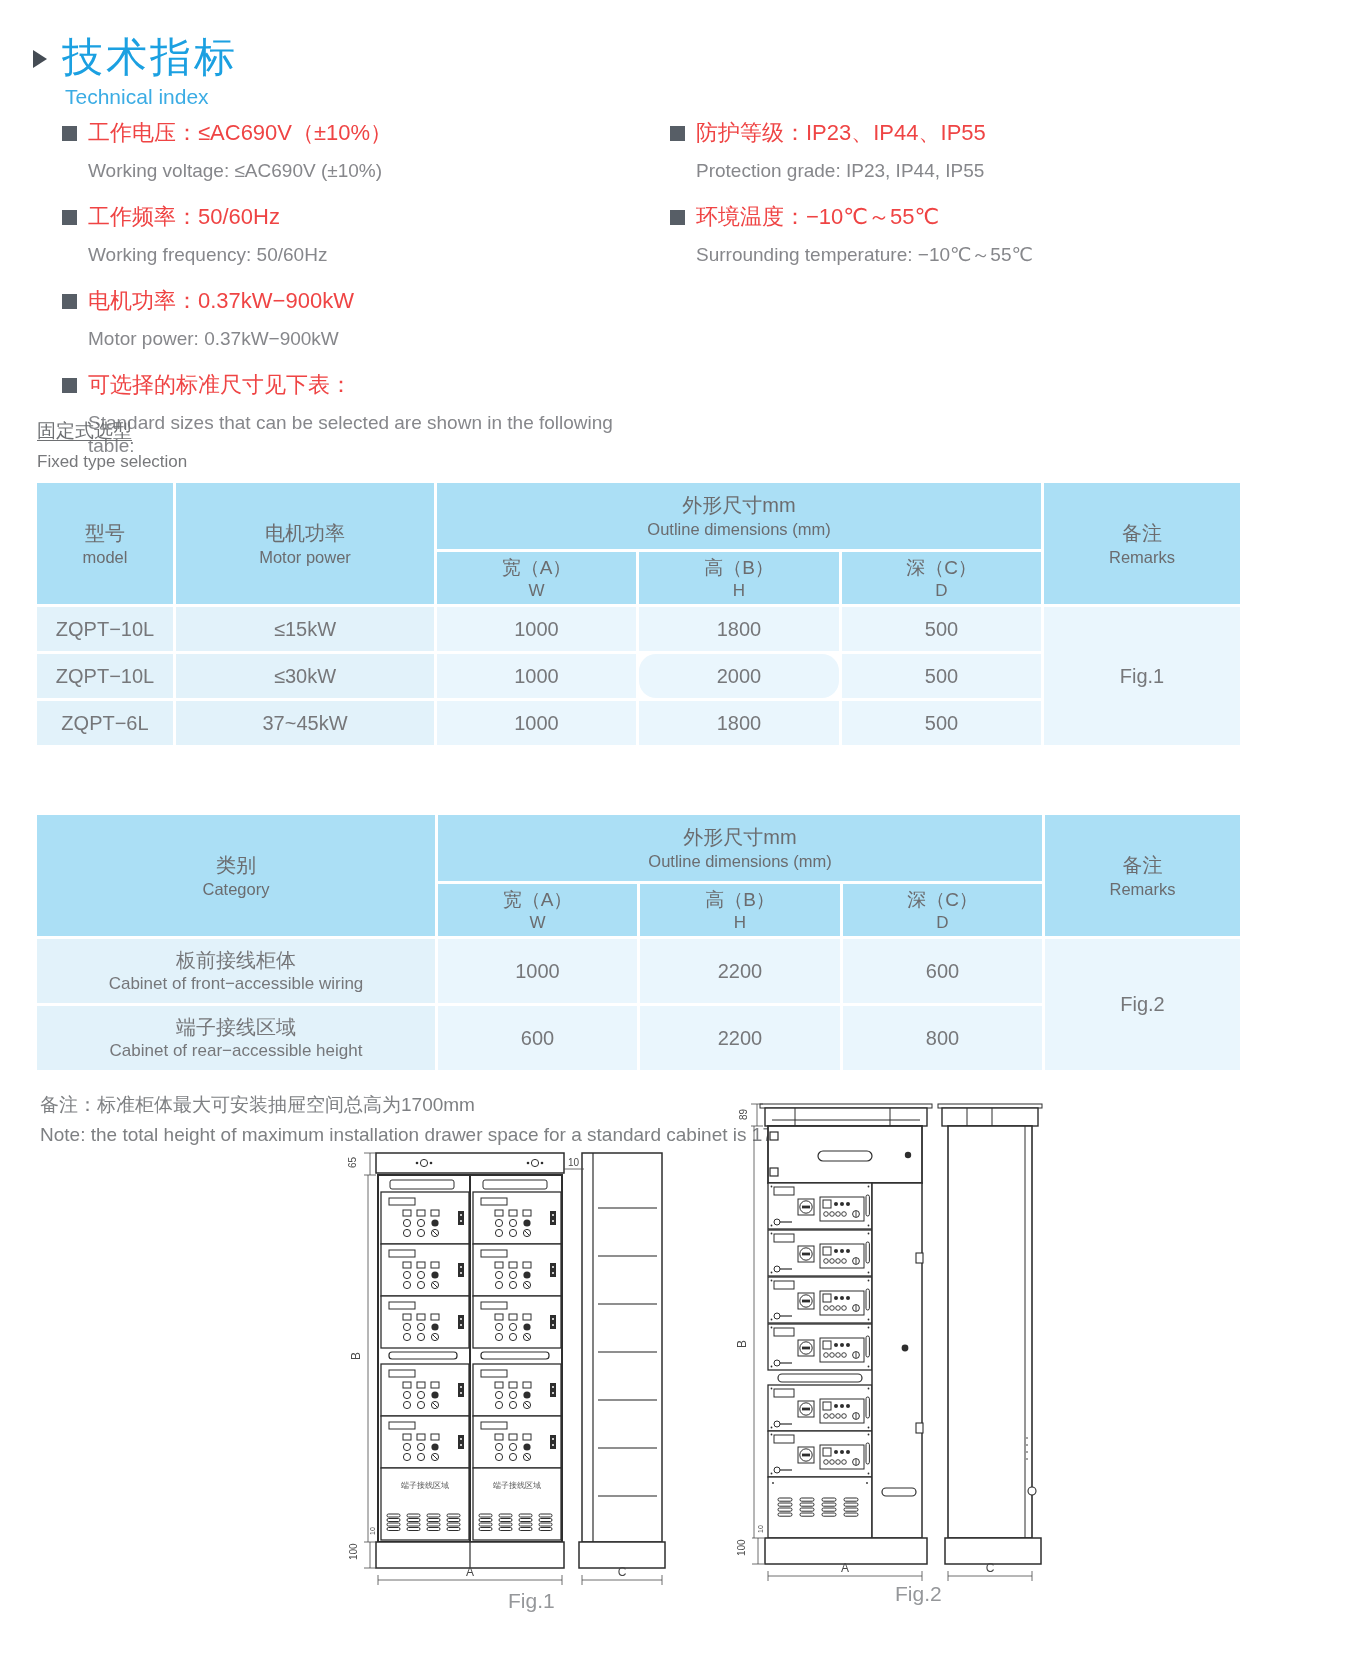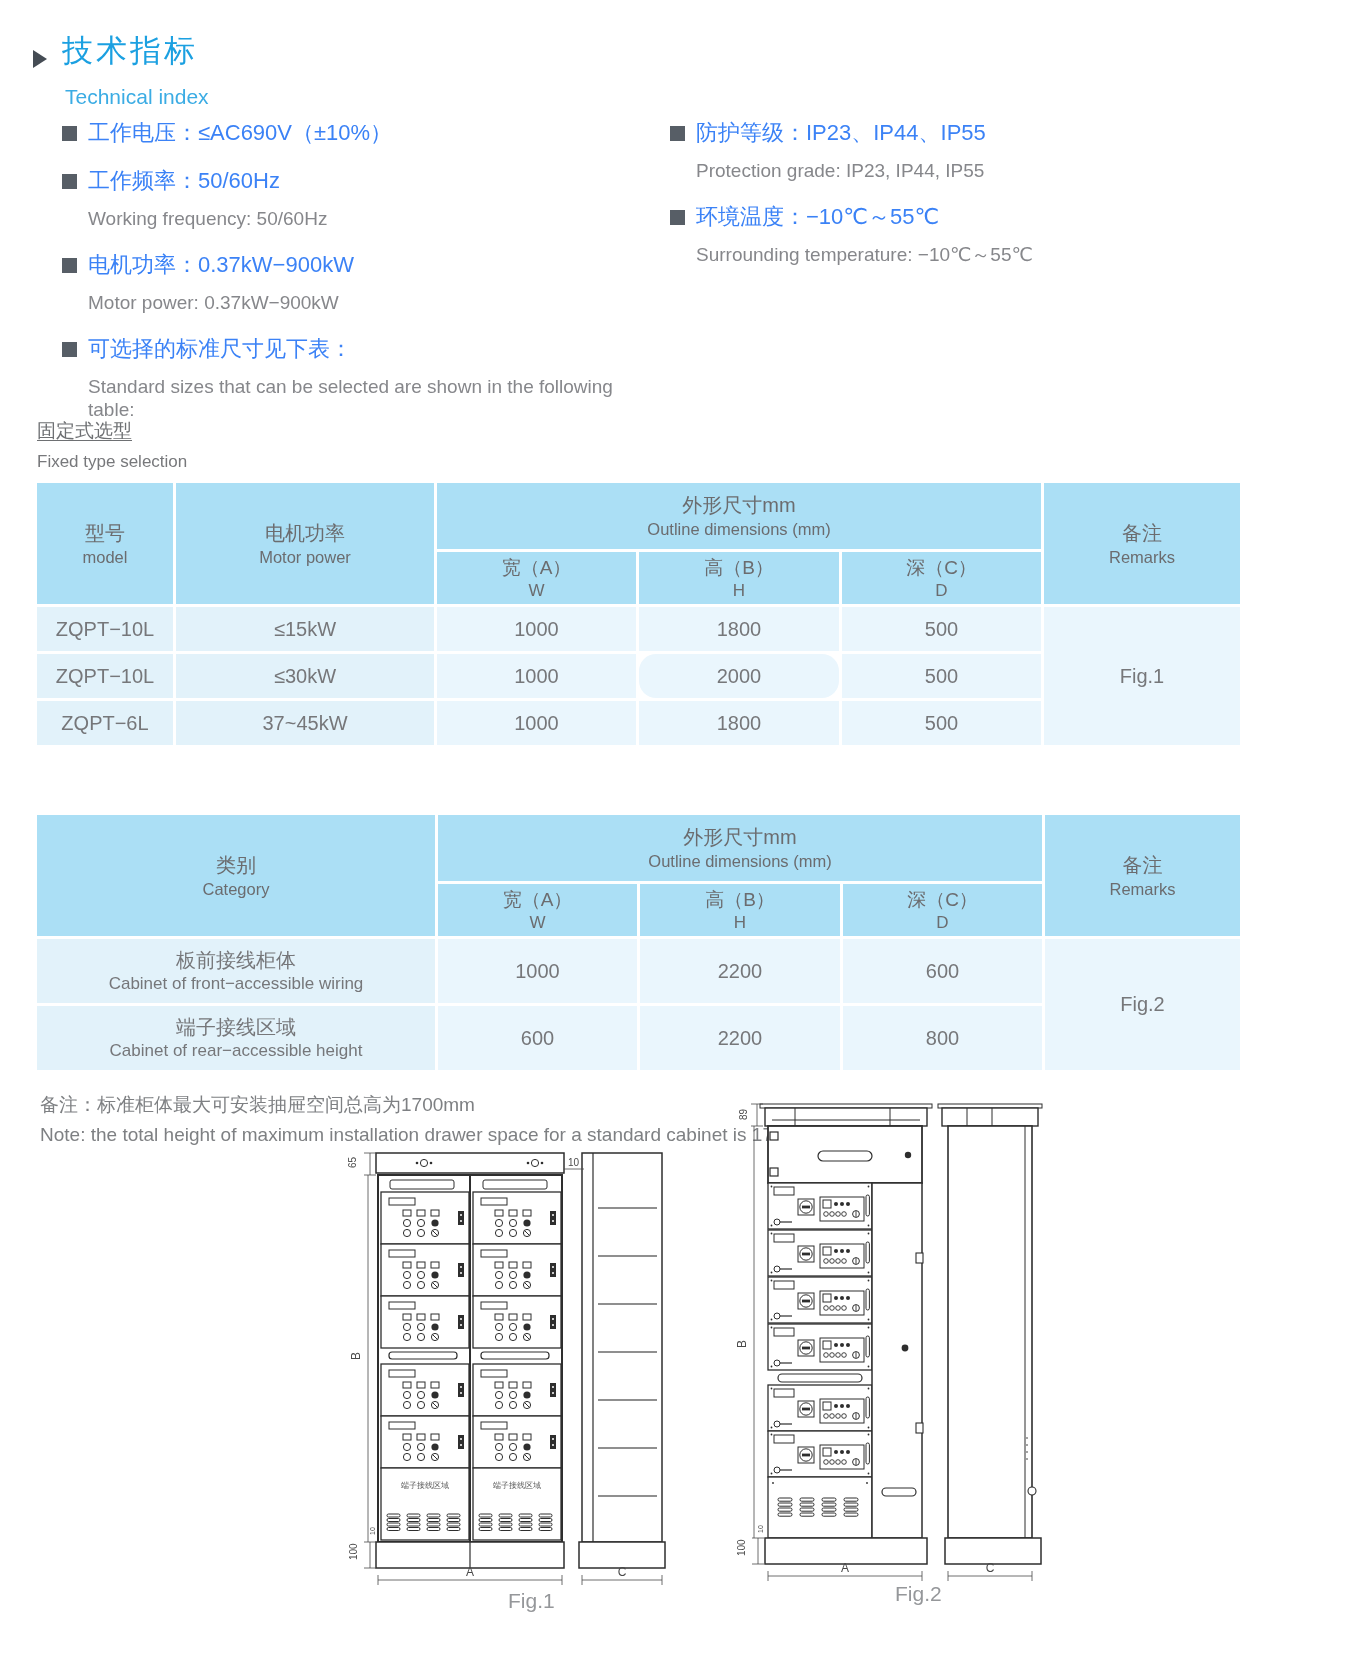--- a/index.html
+++ b/index.html
@@ -2,31 +2,31 @@
 <html><head>
 <meta charset="utf-8">
 <style>
   html,body{margin:0;padding:0;background:#fff;}
   .page{position:relative;width:1357px;height:1660px;background:#ffffff;overflow:hidden;
         font-family:"Liberation Sans","DejaVu Sans",sans-serif;}
 
   
   .title-arrow{position:absolute;left:33px;top:50px;width:0;height:0;
     border-left:14px solid #454C54;border-top:9px solid transparent;border-bottom:9px solid transparent;}
-  .page-title{position:absolute;left:62px;top:30px;margin:0;font-size:31px;font-weight:400;
+  .page-title{position:absolute;left:62px;top:30px;margin:0;font-size:41px;font-weight:400;
     color:#1BA0E1;letter-spacing:3px;}
   .page-subtitle{position:absolute;left:65px;top:85px;font-size:21px;color:#3BACE4;}
 
   
   .spec-col{position:absolute;top:120px;}
   .spec-col.left{left:62px;width:600px;}
   .spec-col.right{left:670px;width:620px;}
   .spec-item{margin-bottom:22px;}
   .spec-item.gap-top{margin-top:14px;}
-  .spec-zh{display:flex;align-items:center;gap:11px;font-size:22px;color:#3b82f6;line-height:26px;}
+  .spec-zh{display:flex;align-items:center;gap:11px;font-size:22px;color:#ef4444;line-height:26px;}
   .bullet{width:15px;height:15px;background:#575E66;flex:none;}
   .spec-en{margin:13px 0 0 26px;font-size:19px;color:#86878B;line-height:23px;}
 
   
   .section-label{position:absolute;left:37px;color:#6E7073;}
   .section-label .zh{font-size:19px;text-decoration:underline;text-underline-offset:3px;}
   .section-label .en{font-size:17px;margin-top:8px;color:#77787B;}
 
   
   .dim-table{position:absolute;left:37px;display:grid;gap:3px;}
@@ -73,20 +73,21 @@
   <div class="title-arrow"></div>
   <h1 class="page-title">技术指标</h1>
   <div class="page-subtitle">Technical index</div>
 
   <div class="spec-col left">
     <div class="spec-item">
       <div class="spec-zh">
           <span class="bullet"></span>
           <span>工作电压：≤AC690V（±10%）</span>
         </div>
+      <div class="spec-en">Working voltage: ≤AC690V (±10%)</div>
     </div>
     <div class="spec-item">
       <div class="spec-zh">
           <span class="bullet"></span>
           <span>工作频率：50/60Hz</span>
         </div>
       <div class="spec-en">Working frequency: 50/60Hz</div>
     </div>
     <div class="spec-item">
       <div class="spec-zh">

